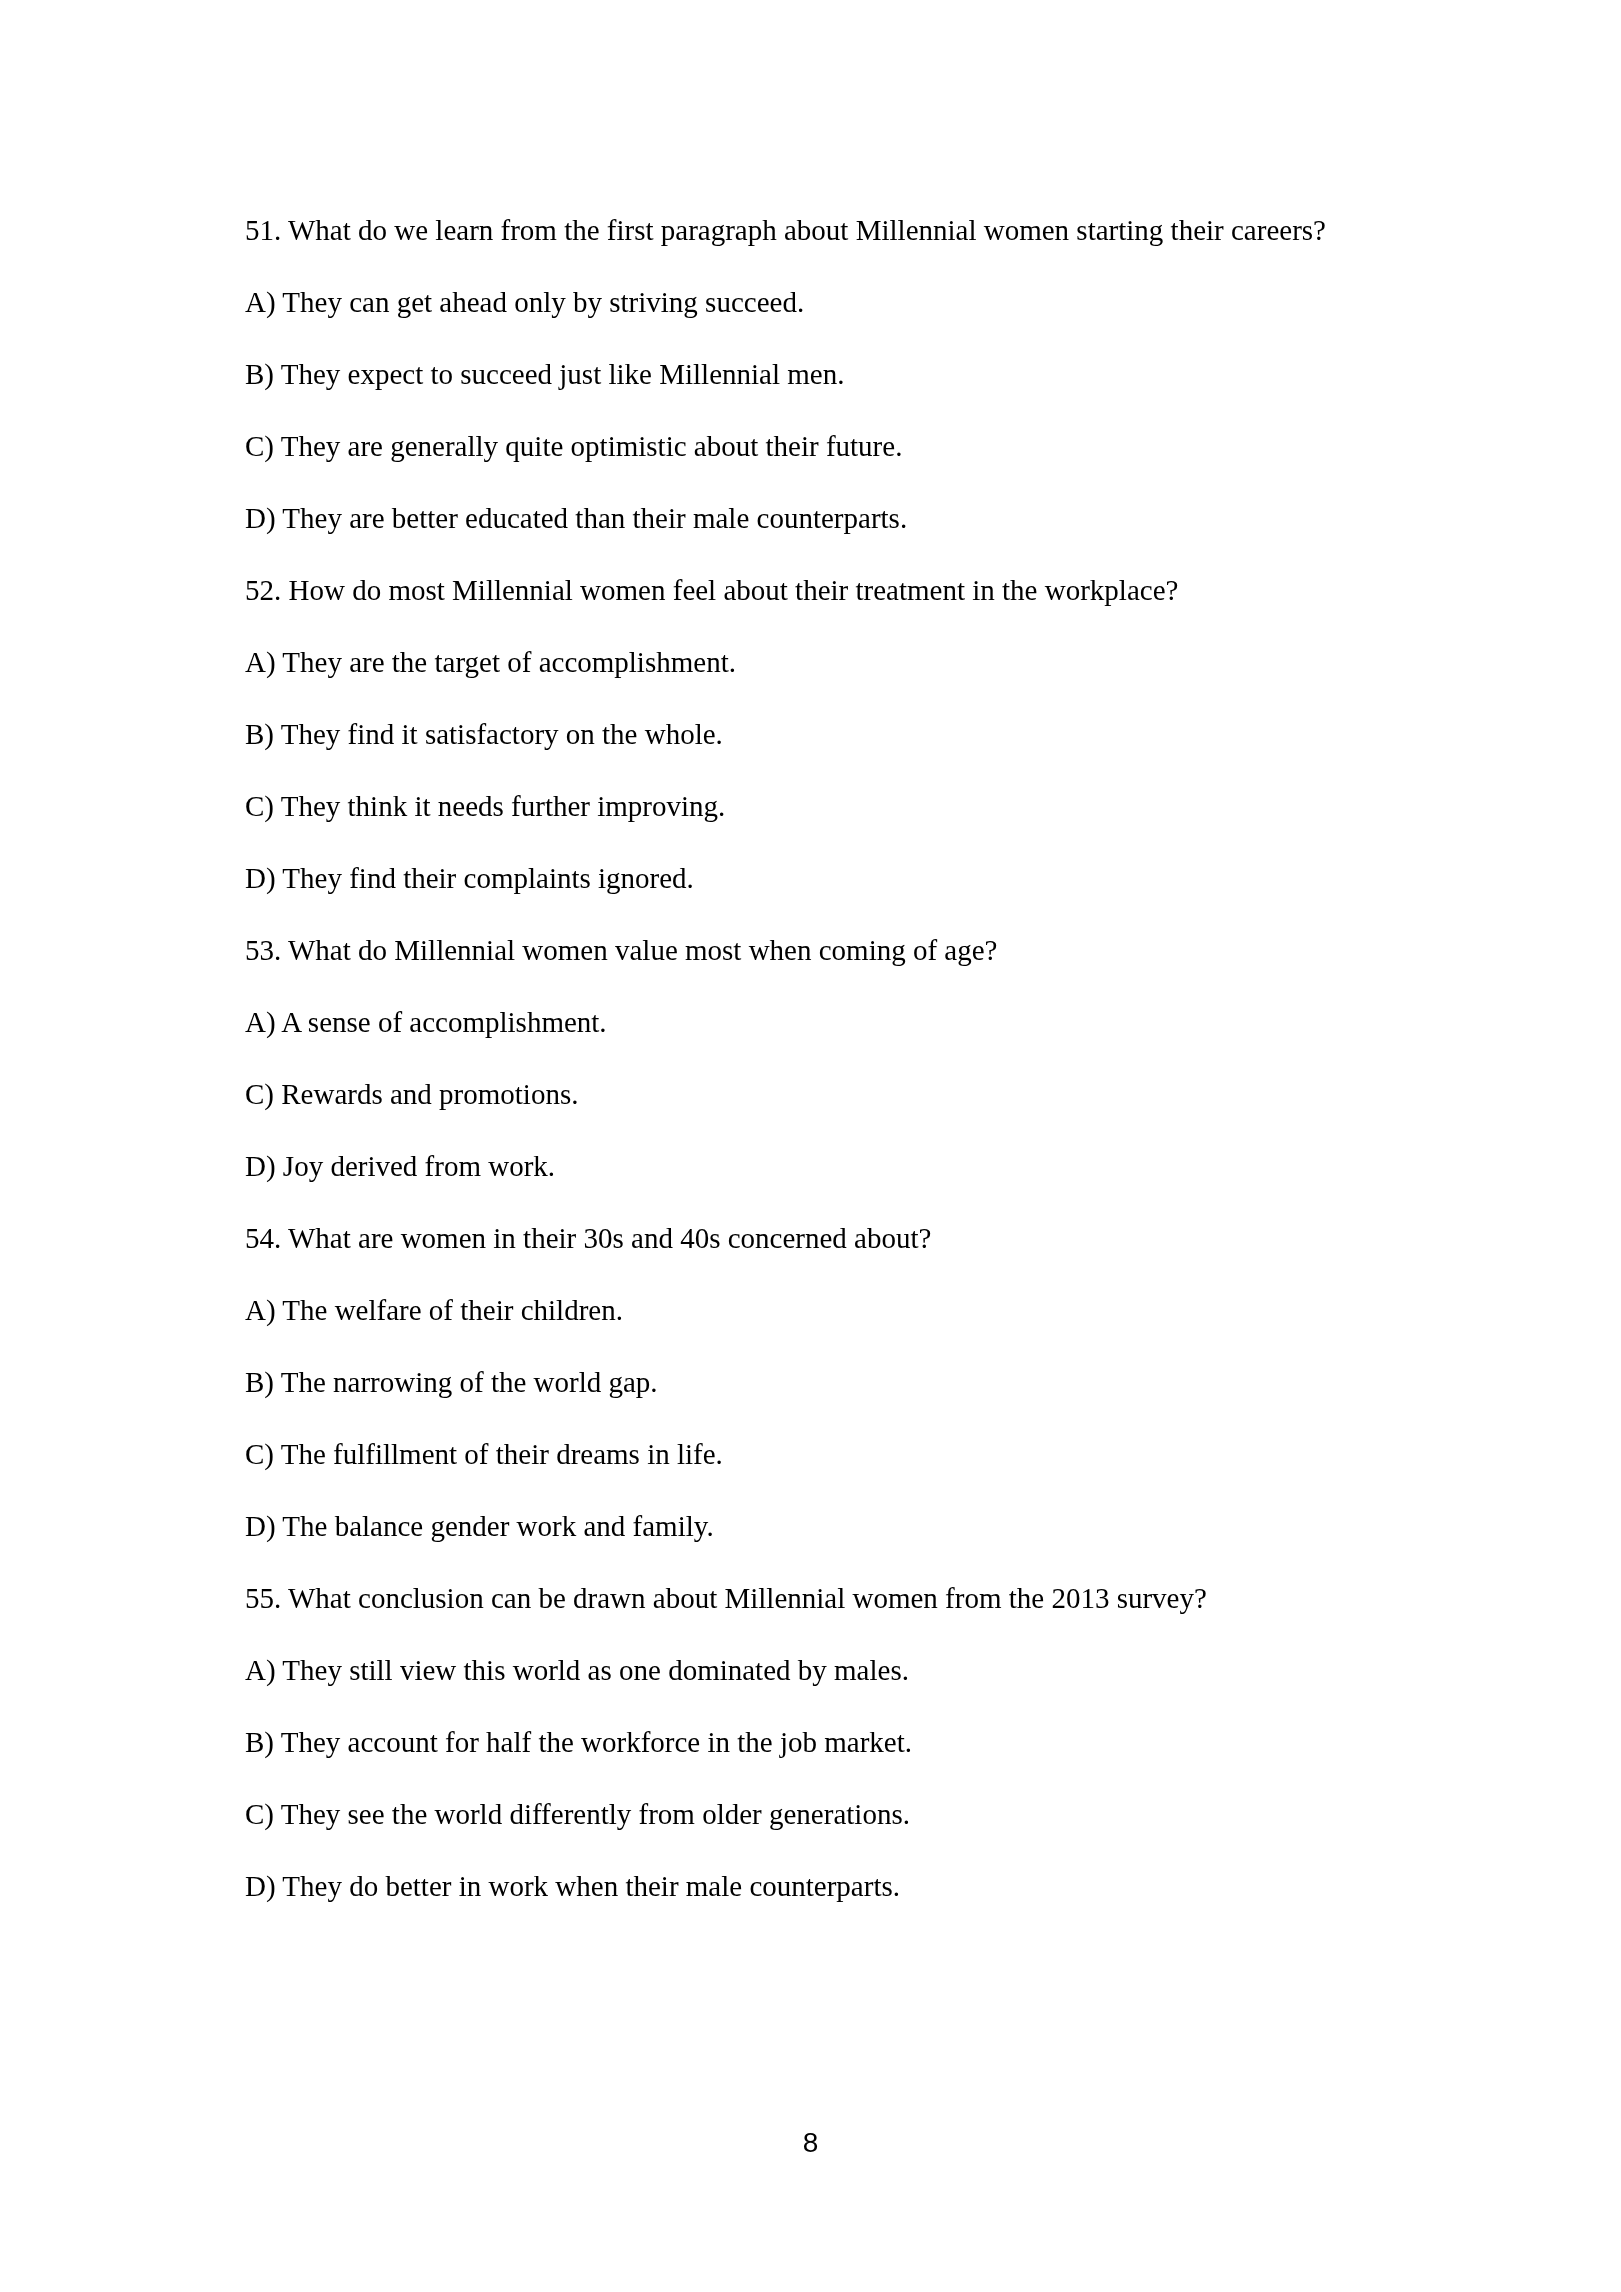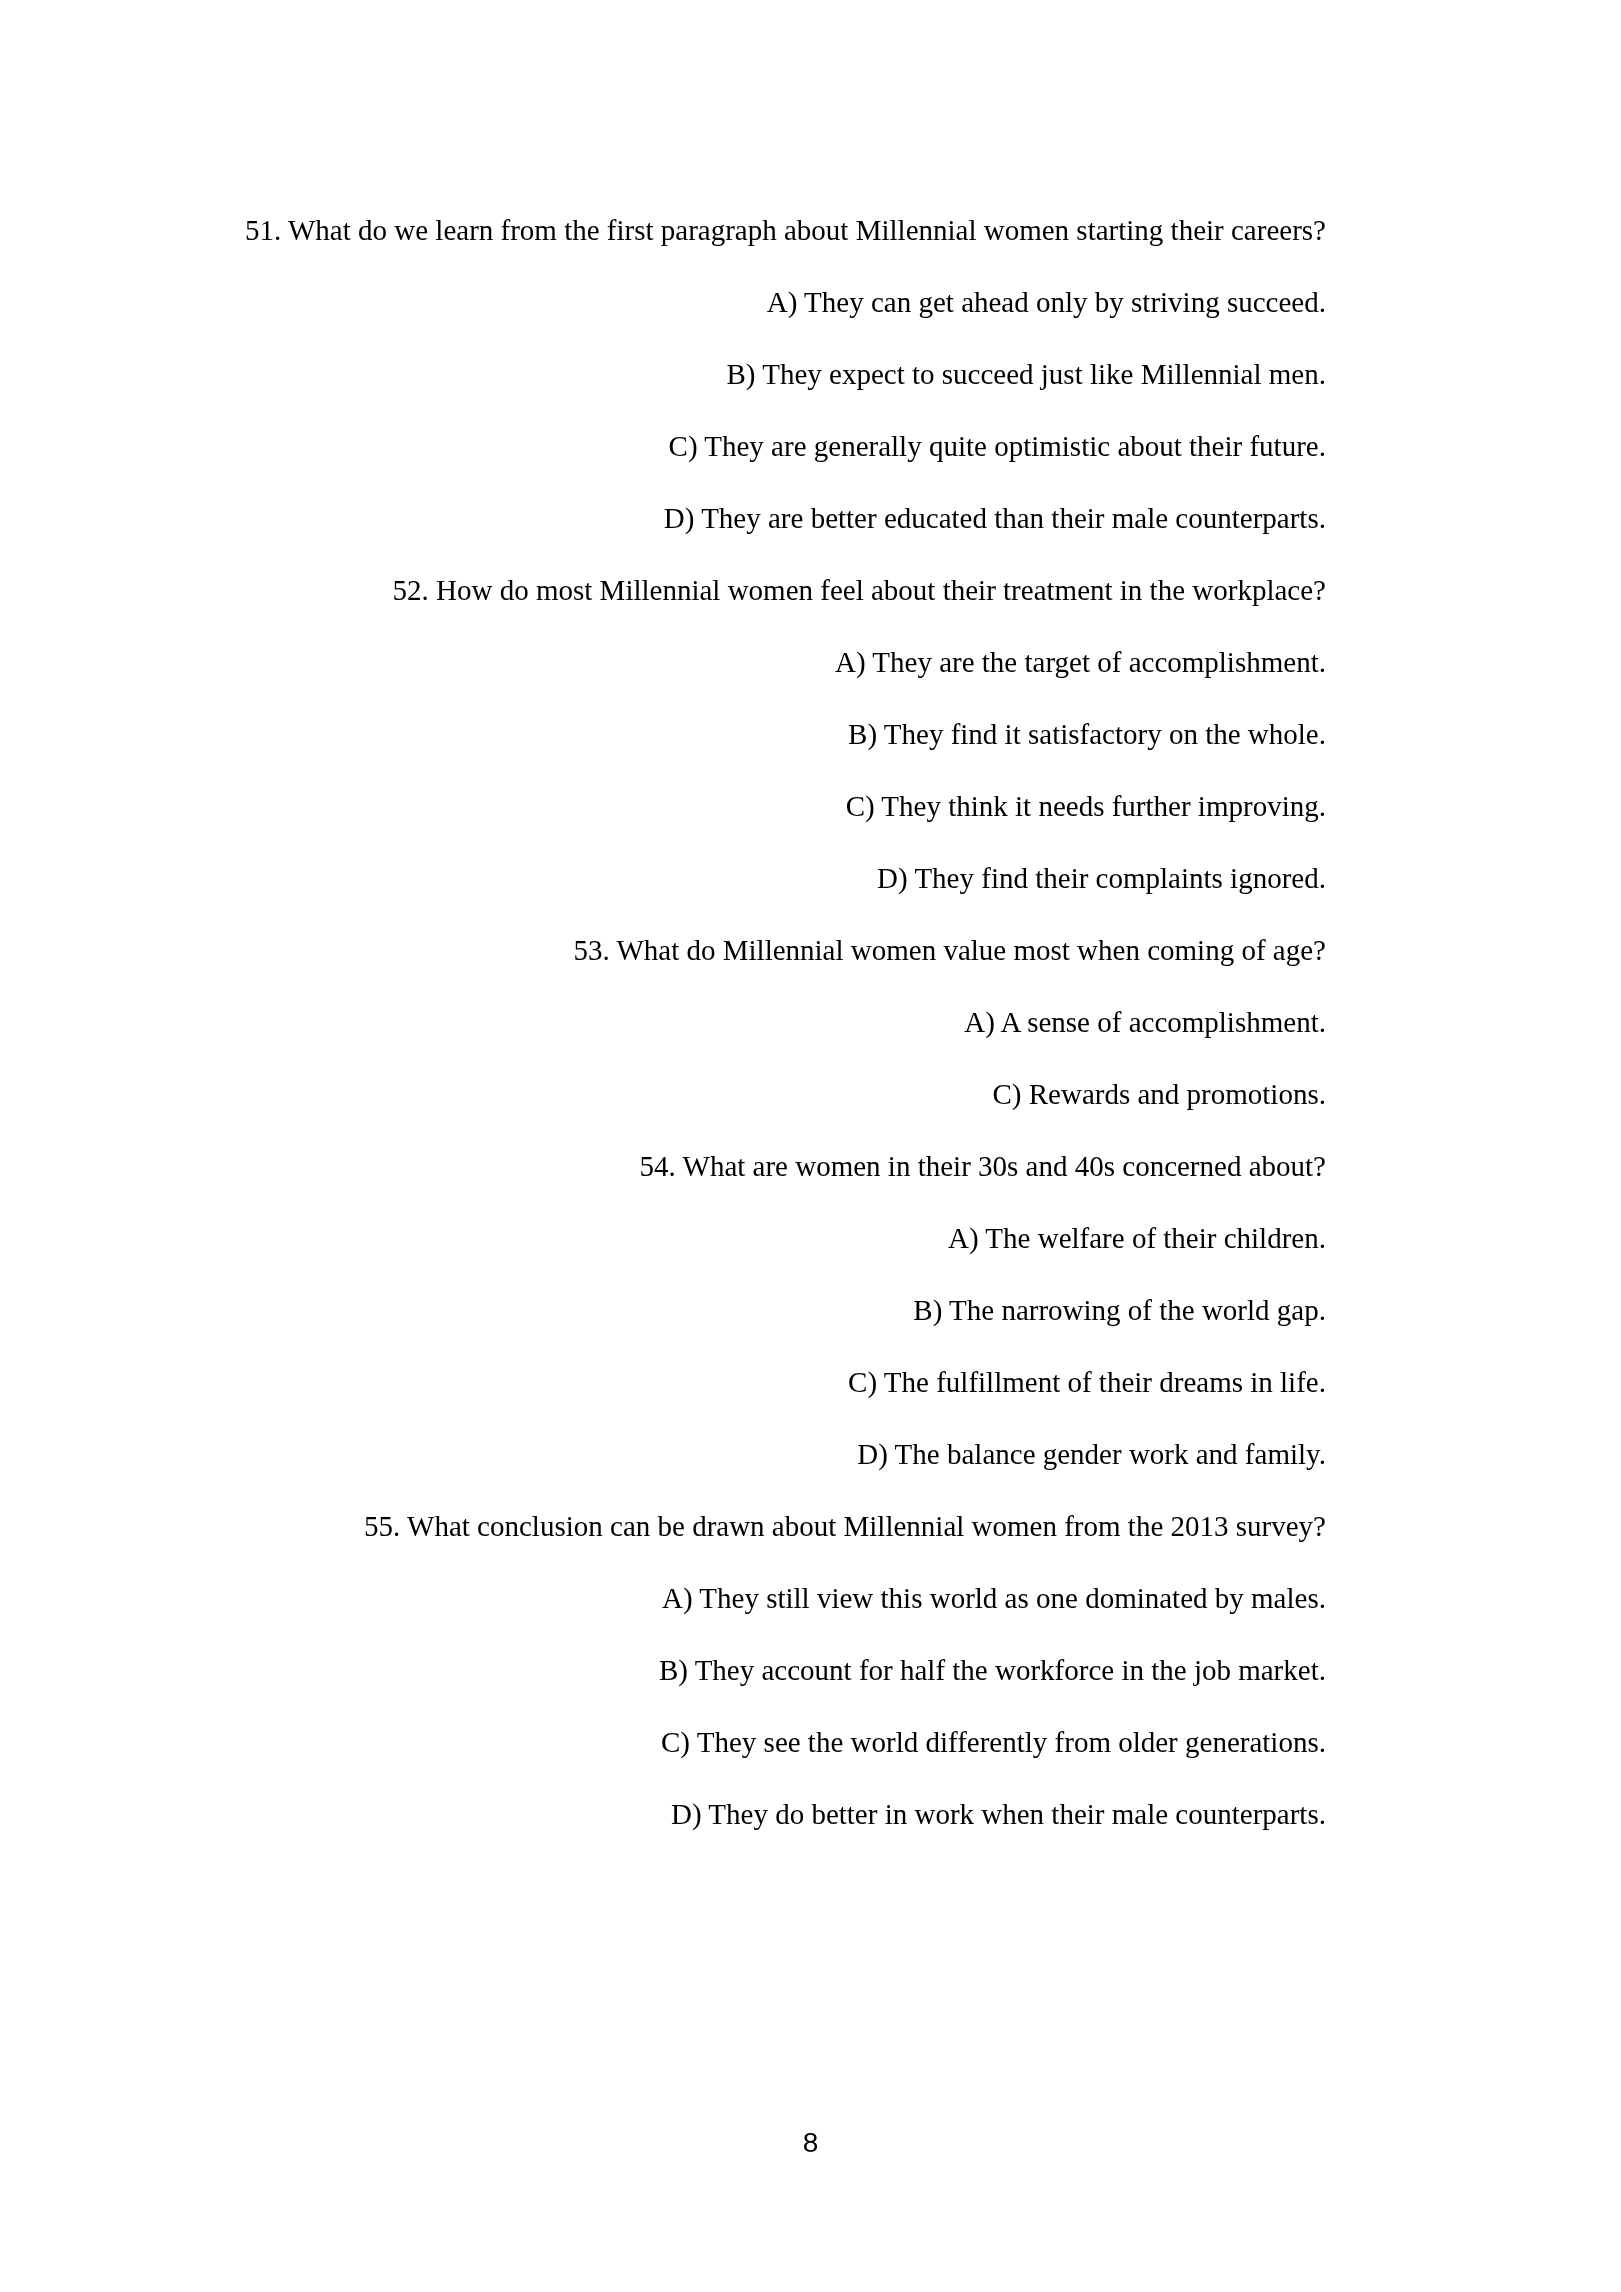--- a/index.html
+++ b/index.html
@@ -19,21 +19,20 @@
     left: 245px;
     top: 194px;
   }
   .line {
     margin: 0;
     font-family: "Liberation Serif", serif;
     font-size: 29px;
     line-height: 72px;
     color: #000000;
     white-space: nowrap;
-    text-align: right;
   }
   .page-number {
     position: absolute;
     left: 0;
     top: 2127px;
     width: 100%;
     text-align: center;
     font-family: "Liberation Sans", sans-serif;
     font-size: 28px;
     color: #000000;
@@ -53,20 +52,21 @@
 
     <p class="line">52. How do most Millennial women feel about their treatment in the workplace?</p>
     <p class="line">A) They are the target of accomplishment.</p>
     <p class="line">B) They find it satisfactory on the whole.</p>
     <p class="line">C) They think it needs further improving.</p>
     <p class="line">D) They find their complaints ignored.</p>
 
     <p class="line">53. What do Millennial women value most when coming of age?</p>
     <p class="line">A) A sense of accomplishment.</p>
     <p class="line">C) Rewards and promotions.</p>
+    <p class="line">D) Joy derived from work.</p>
 
     <p class="line">54. What are women in their 30s and 40s concerned about?</p>
     <p class="line">A) The welfare of their children.</p>
     <p class="line">B) The narrowing of the world gap.</p>
     <p class="line">C) The fulfillment of their dreams in life.</p>
     <p class="line">D) The balance gender work and family.</p>
 
     <p class="line">55. What conclusion can be drawn about Millennial women from the 2013 survey?</p>
     <p class="line">A) They still view this world as one dominated by males.</p>
     <p class="line">B) They account for half the workforce in the job market.</p>

